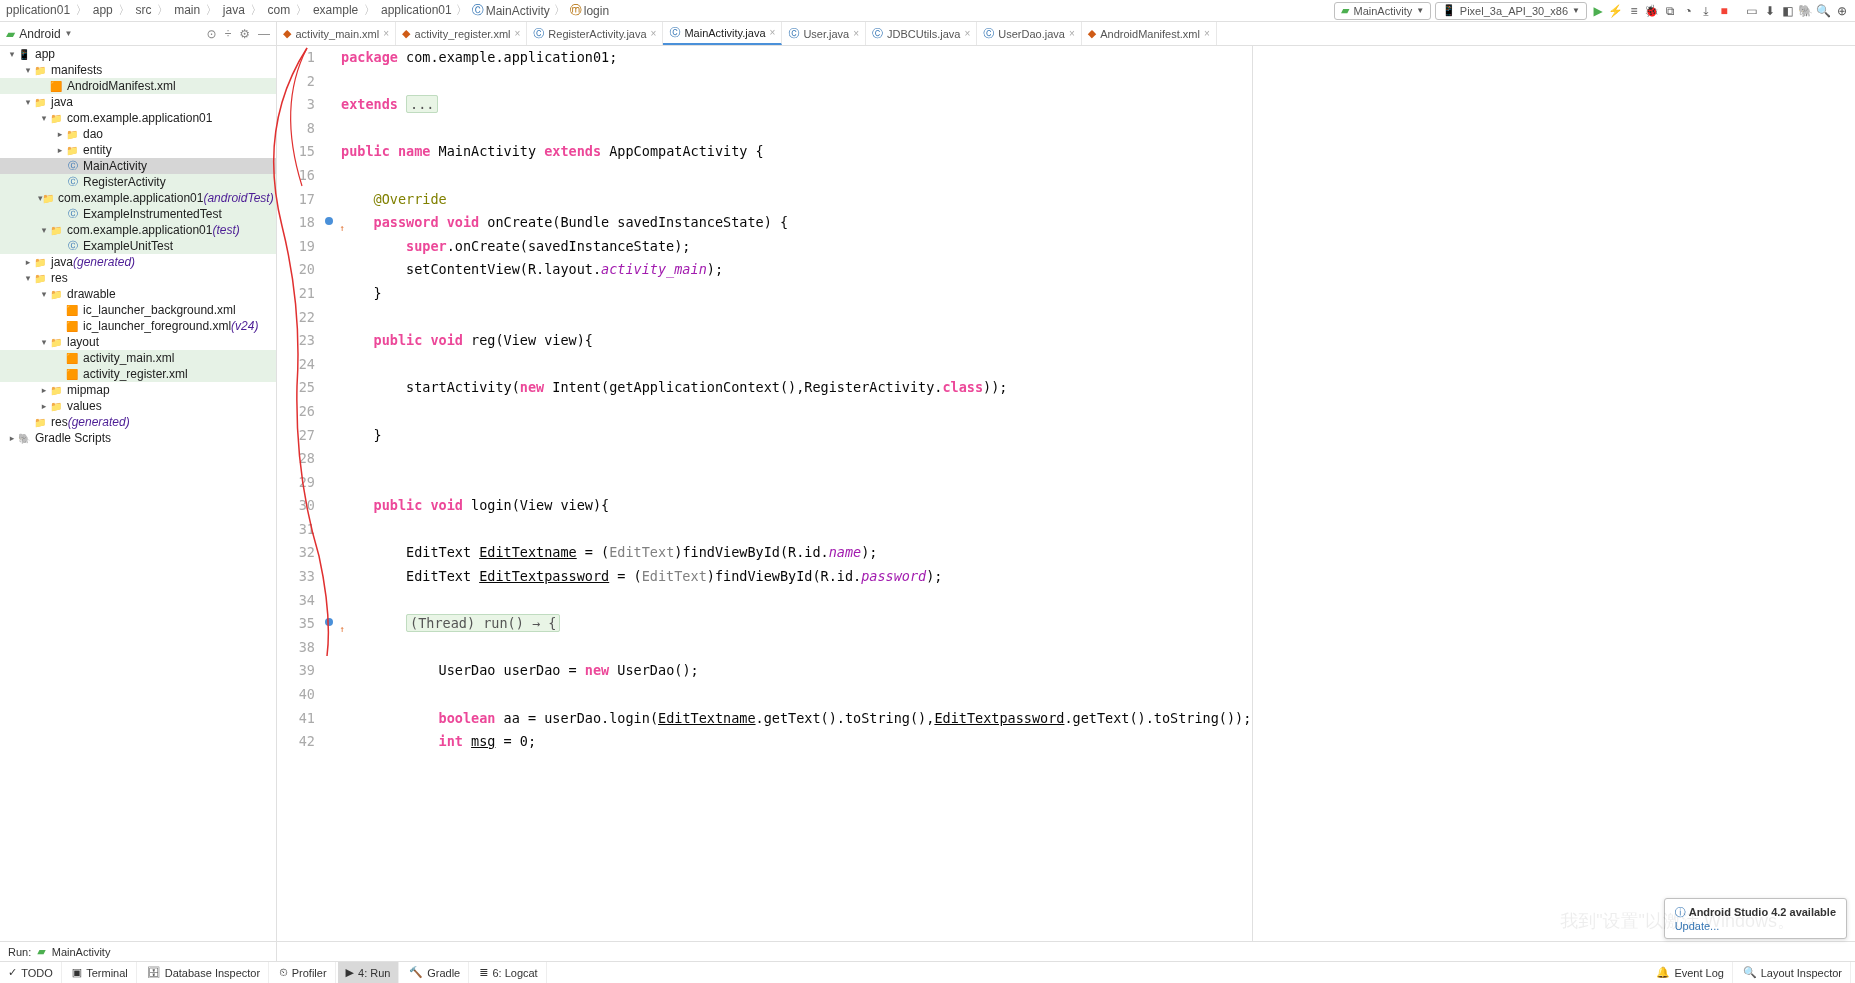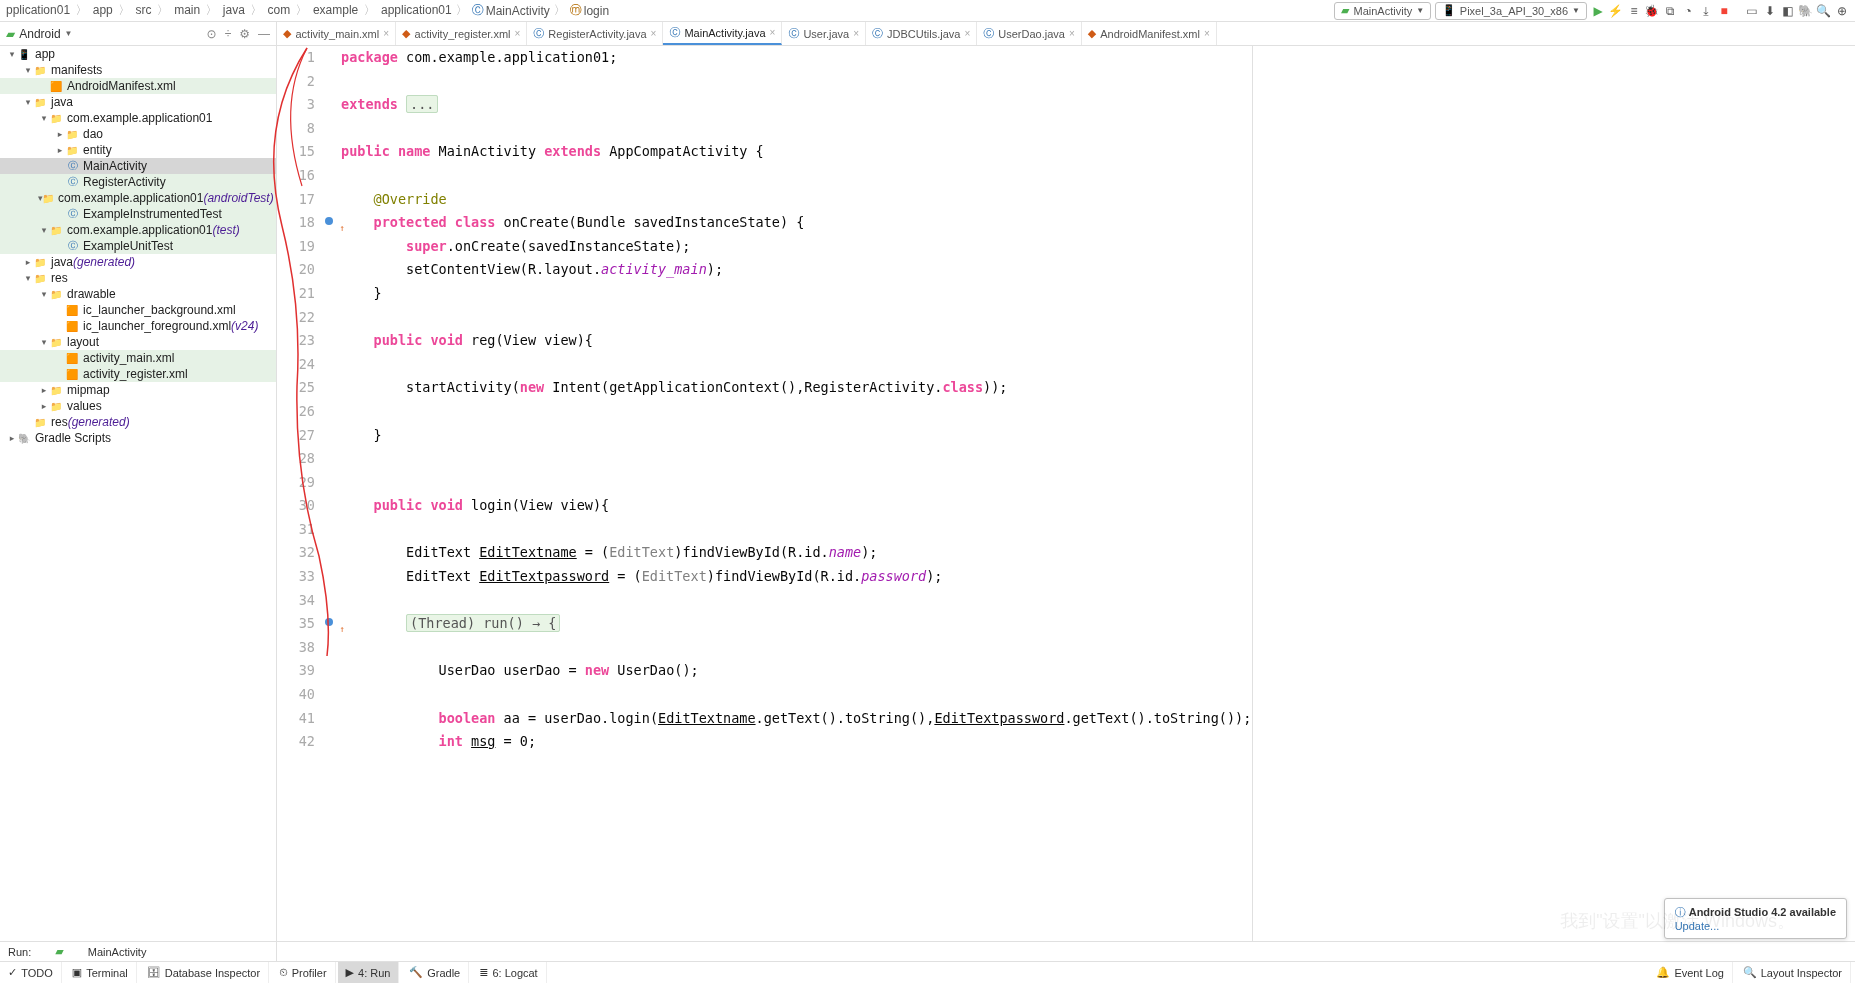--- a/index.html
+++ b/index.html
@@ -39,21 +39,21 @@
 .kw { color: #ec4899; font-weight: bold; }
 .anno { color: #808000; }
 .field { color: #a21caf; font-style: italic; }
 .comment { color: #808080; }
 .fold { background: #E9F5E6; border: 1px solid #C0DCC0; border-radius: 2px; padding: 0 3px; color: #555; }
 .status-bar { position: absolute; bottom: 0; left: 0; right: 0; height: 22px; border-top: 1px solid #e0e0e0; display: flex; align-items: center; font-size: 11px; }
 .status-left { display: flex; gap: 2px; }
 .status-item { padding: 0 8px; display: flex; align-items: center; gap: 4px; cursor: pointer; border-right: 1px solid #eee; height: 22px; }
 .status-item.active { background: #d9d9d9; }
 .status-right { margin-left: auto; display: flex; gap: 2px; padding-right: 4px; }
-.run-bar { position: absolute; bottom: 22px; left: 0; right: 0; height: 20px; border-top: 1px solid #e0e0e0; display: flex; align-items: center; font-size: 11px; padding: 0 8px; gap: 24px; }
+.run-bar { position: absolute; bottom: 22px; left: 0; right: 0; height: 20px; border-top: 1px solid #e0e0e0; display: flex; align-items: center; font-size: 11px; padding: 0 8px; gap: 6px; }
 .notif { position: absolute; right: 8px; bottom: 44px; background: #fff; border: 1px solid #c0c0c0; border-radius: 3px; padding: 6px 10px; font-size: 11px; box-shadow: 0 1px 4px rgba(0,0,0,0.15); }
 .notif .link { color: #3576b5; cursor: pointer; }
 .red-annotation { position: absolute; border: 0; pointer-events: none; }
 .dd-arrow { font-size: 8px; color: #666; }
 .watermark { position: absolute; right: 60px; bottom: 50px; color: rgba(0,0,0,0.07); font-size: 18px; }
 .divider-vert { position: absolute; left: 1252px; top: 46px; bottom: 42px; width: 1px; background: #e0e0e0; }
 </style>
 </head>
 <body>
 
@@ -321,21 +321,21 @@
           <div class="ln">41</div>
           <div class="ln">42</div>
         </div>
       <div class="code" id="code"><span class="kw">package</span> com.example.application01;
 
 <span class="kw">extends</span> <span class="fold">...</span>
 
 <span class="kw">public name</span> MainActivity <span class="kw">extends</span> AppCompatActivity {
 
     <span class="anno">@Override</span>
-    <span class="kw">protected class</span> onCreate(Bundle savedInstanceState) {
+    <span class="kw">password void</span> onCreate(Bundle savedInstanceState) {
         <span class="kw">super</span>.onCreate(savedInstanceState);
         setContentView(R.layout.<span class="field">activity_main</span>);
     }
 
     <span class="kw">public void</span> reg(View view){
 
         startActivity(<span class="kw">new</span> Intent(getApplicationContext(),RegisterActivity.<span class="kw">class</span>));
 
     }
 

